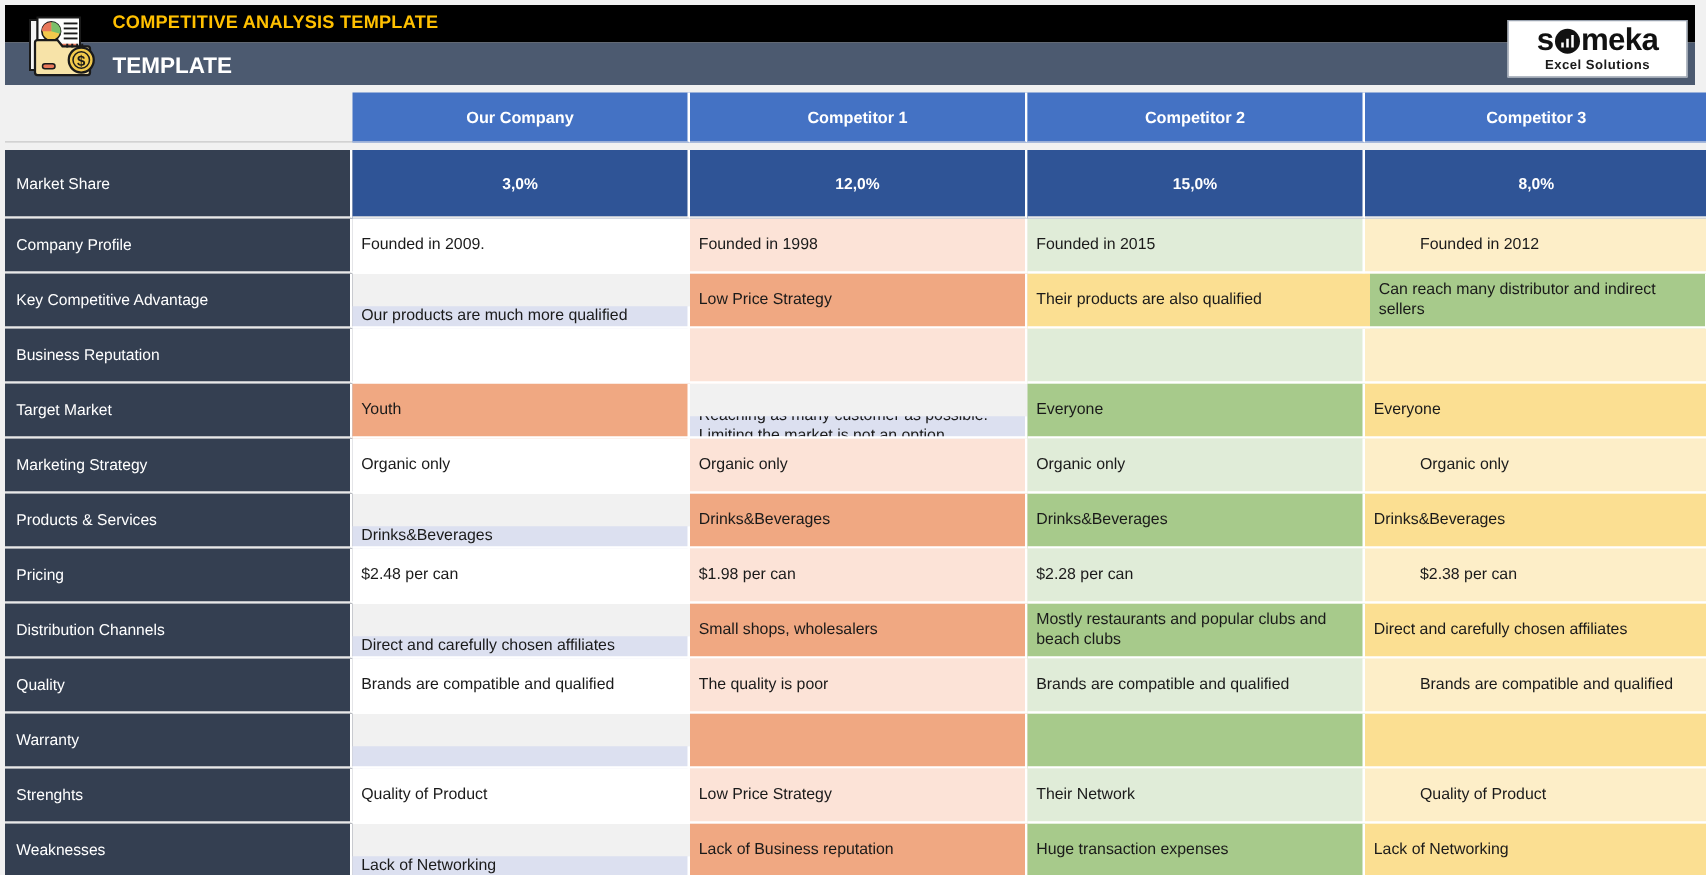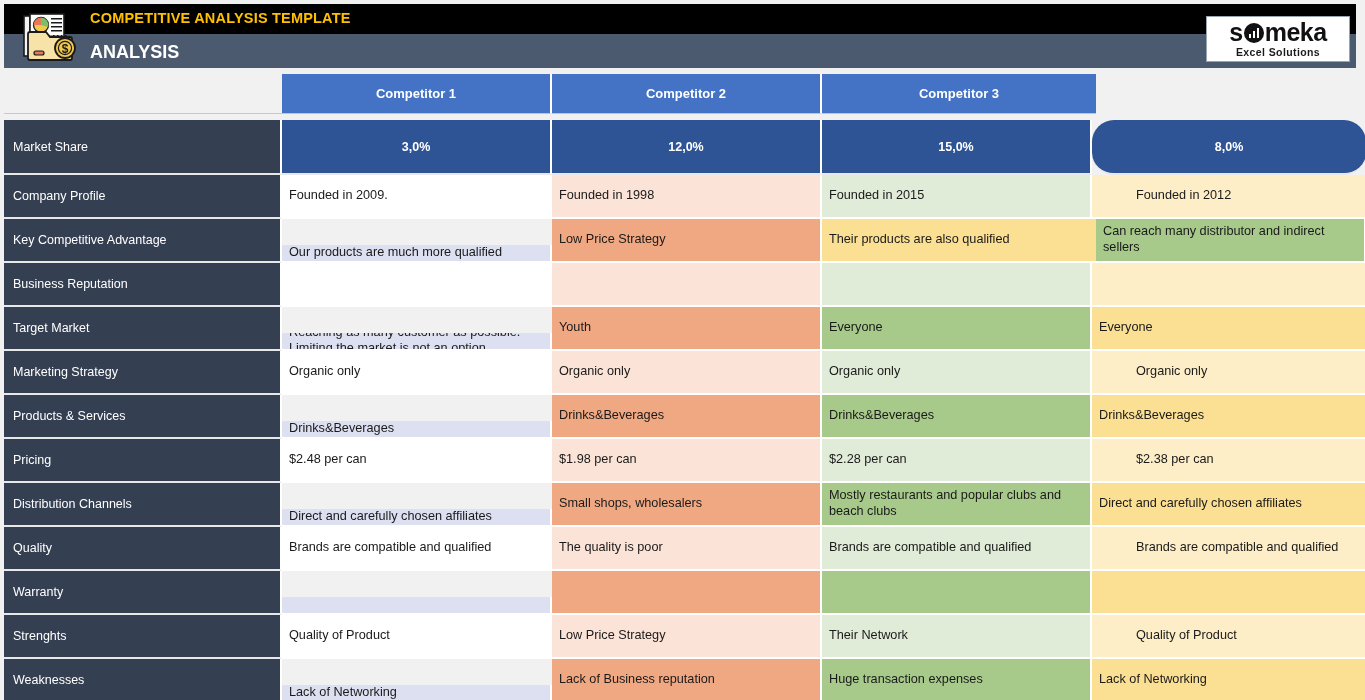--- a/index.html
+++ b/index.html
@@ -195,21 +195,21 @@
     background: #2f5496;
     color: #ffffff;
     font-size: 12.5px;
     font-weight: bold;
     display: flex;
     align-items: center;
     justify-content: center;
     border-right: 2px solid #ffffff;
     border-bottom: 2px solid #e8e8e8;
   }
-  .share.last { border-right: none; border-radius: 22px; }
+  .share.last { border-right: none; }
 
   
   .data {
     font-size: 12.7px;
     color: #1a1a1a;
     display: flex;
     align-items: center;
     padding: 0 7px;
     line-height: 1.25;
     border-right: 2px solid #ffffff;
@@ -263,21 +263,21 @@
 
         <rect x="20" y="43" width="10" height="4" rx="2" fill="#e8775a" stroke="#1a1a1a" stroke-width="1.2"></rect>
 
         <circle cx="51" cy="40" r="10" fill="#f2c94c" stroke="#1a1a1a" stroke-width="1.8"></circle>
         <circle cx="51" cy="40" r="6.6" fill="none" stroke="#1a1a1a" stroke-width="1.2"></circle>
         <text x="51" y="45" font-size="12" font-weight="bold" text-anchor="middle" font-family="Liberation Sans, sans-serif" fill="#1a1a1a">$</text>
       </svg>
     </span>
 
     <div class="banner-title">COMPETITIVE ANALYSIS TEMPLATE</div>
-    <div class="banner-sub">ANALYSIS</div>
+    <div class="banner-sub">TEMPLATE</div>
 
     <div class="logo">
       <div class="logo-main">
         <span>s</span>
         <span class="logo-o">
           <span class="bars">
             <i style="left:0;height:4px;"></i>
             <i style="left:4px;height:7px;"></i>
             <i style="left:8px;height:10px;"></i>
           </span>
@@ -285,20 +285,21 @@
         <span>meka</span>
       </div>
       <div class="logo-sub">Excel Solutions</div>
     </div>
   </div>
 
   <div class="grid">
 
     <div class="row row-head">
       <div class="cell c-label head-blank"></div>
+      <div class="cell c-col head-col">Our Company</div>
       <div class="cell c-col head-col">Competitor 1</div>
       <div class="cell c-col head-col">Competitor 2</div>
       <div class="cell c-col-last head-col last">Competitor 3</div>
     </div>
 
     <div class="gap"></div>
 
     <div class="row row-share">
       <div class="cell c-label lbl">Market Share</div>
       <div class="cell c-col share">3,0%</div>
@@ -324,22 +325,22 @@
         </div>
         <div class="row" style="height: 44px;">
           <div class="cell c-label lbl">Business Reputation</div>
           <div class="cell c-col data t0a"></div>
           <div class="cell c-col data t1a"></div>
           <div class="cell c-col data t2a"></div>
           <div class="cell c-col-last data last t3a"></div>
         </div>
         <div class="row" style="height: 44px;">
           <div class="cell c-label lbl">Target Market</div>
+          <div class="cell c-col data t1b">Youth</div>
           <div class="cell c-col data t0b">Reaching as many customer as possible. Limiting the market is not an option</div>
-          <div class="cell c-col data t1b">Youth</div>
           <div class="cell c-col data t2b">Everyone</div>
           <div class="cell c-col-last data last t3b">Everyone</div>
         </div>
         <div class="row" style="height: 44px;">
           <div class="cell c-label lbl">Marketing Strategy</div>
           <div class="cell c-col data t0a">Organic only</div>
           <div class="cell c-col data t1a">Organic only</div>
           <div class="cell c-col data t2a">Organic only</div>
           <div class="cell c-col-last data last t3a">Organic only</div>
         </div>

